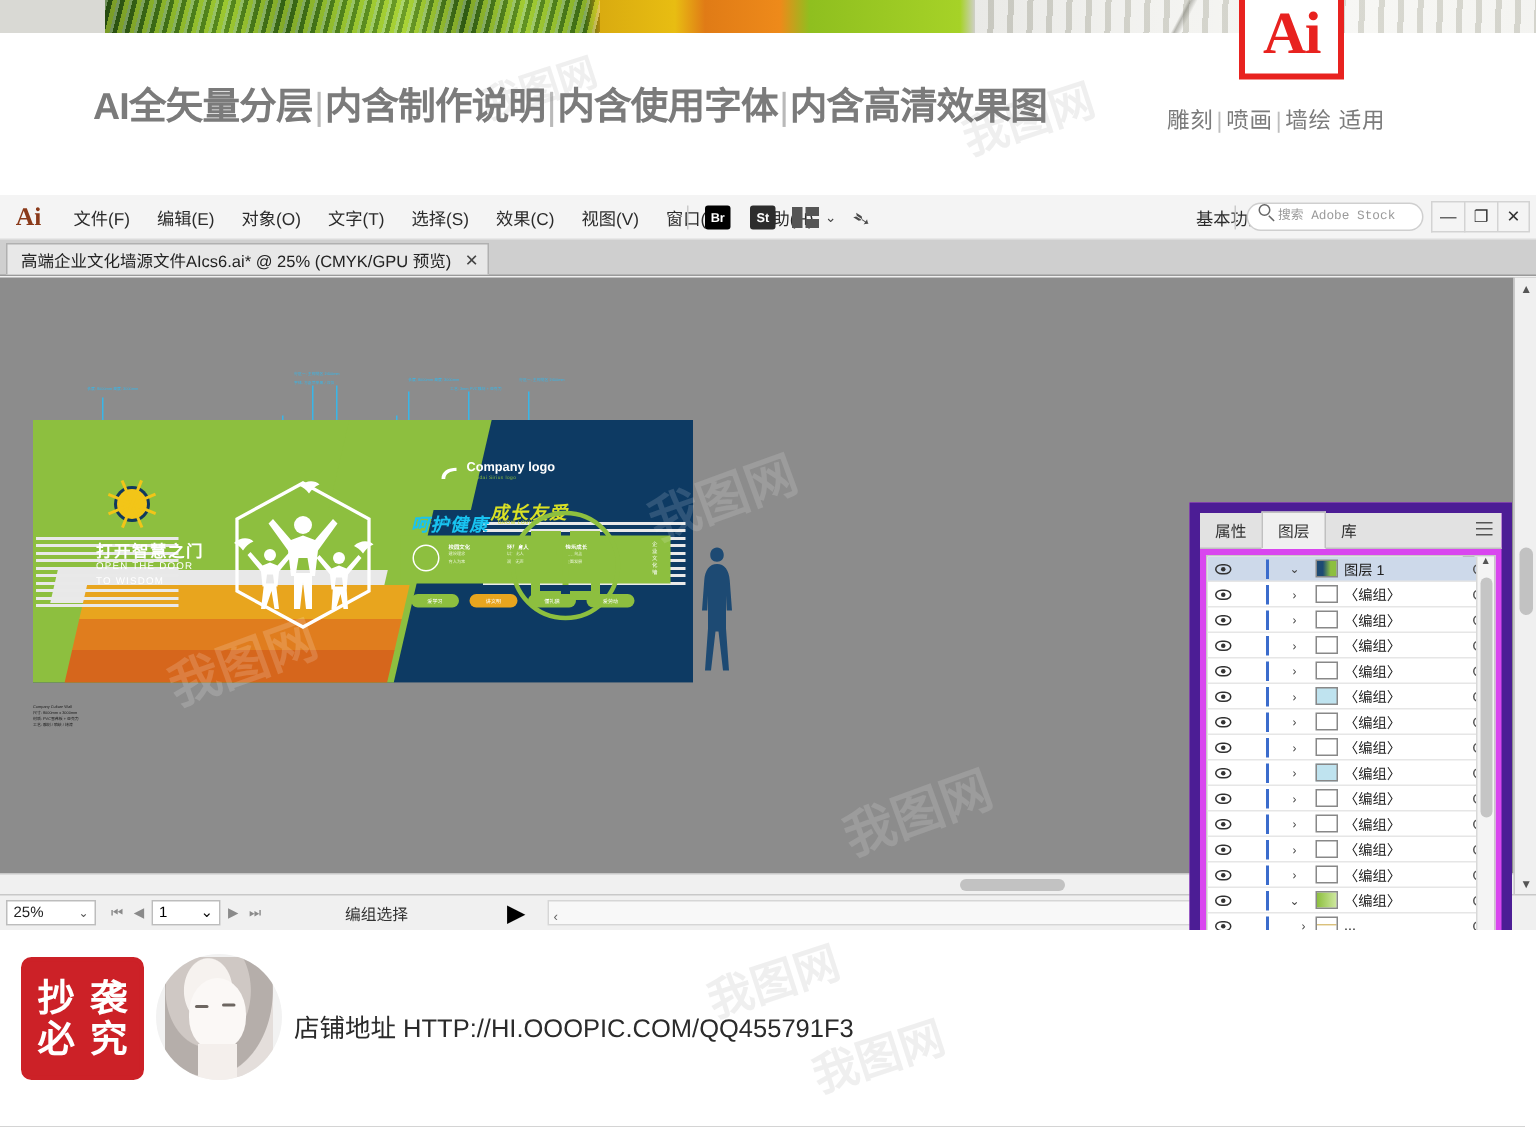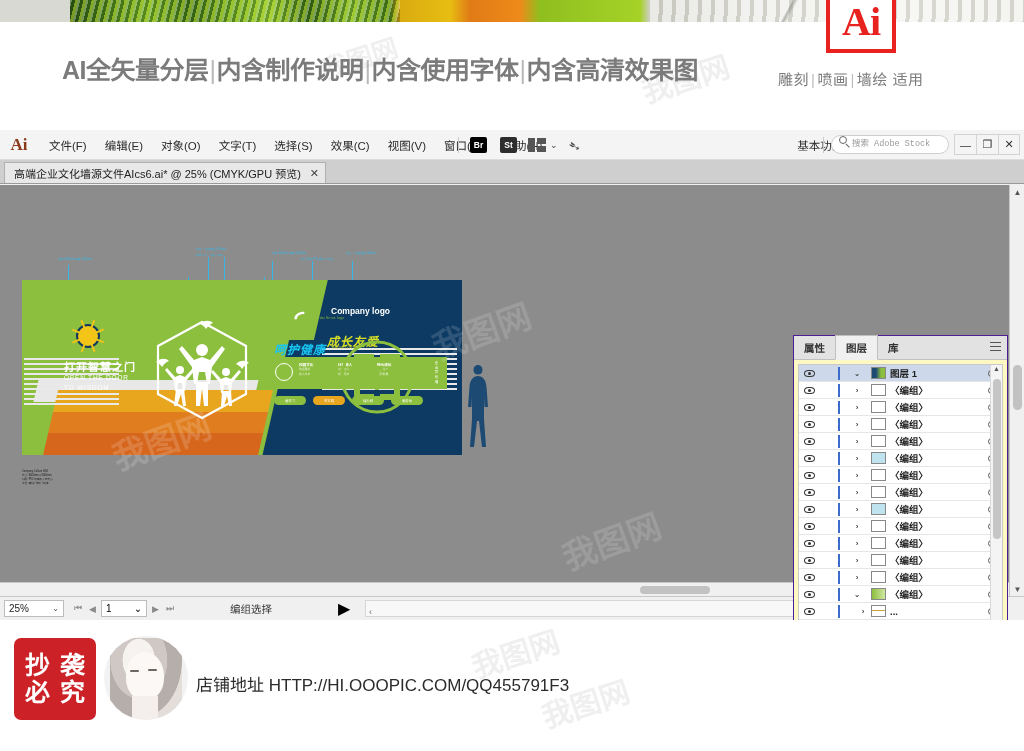--- a/index.html
+++ b/index.html
@@ -178,21 +178,21 @@
   .sun i:nth-child(1){ transform: rotate(67deg); }
   .sun i:nth-child(2){ transform: rotate(157deg); }
 
   .hexwrap { position: absolute; left: 128px; top: 38px; width: 105px; height: 105px; }
 
   .art-text-cn { position: absolute; left: 42px; top: 78px; font-size: 11px; color: #fff; font-weight: bold; letter-spacing: 1px; }
   .art-text-en1 { position: absolute; left: 42px; top: 94px; font-size: 6.5px; color: #fff; letter-spacing: .8px; }
   .art-text-en2 { position: absolute; left: 42px; top: 104px; font-size: 6.5px; color: #fff; letter-spacing: .8px; }
 
   .logo-mark { position: absolute; left: 268px; top: 26px; width: 17px; height: 15px; }
-  .logo-text { position: absolute; left: 289px; top: 26px; font-size: 8.5px; color: #fff; font-weight: bold; margin-left: 20px; }
+  .logo-text { position: absolute; left: 289px; top: 26px; font-size: 8.5px; color: #fff; font-weight: bold; }
   .logo-sub { position: absolute; left: 289px; top: 36px; font-size: 3.2px; color: #8dbf3f; letter-spacing: .3px; }
 
   .slogan1 { position: absolute; left: 252px; top: 60px; font-size: 12px; font-weight: bold; color: #19c3f0; letter-spacing: 1px;
              font-style: italic; }
   .slogan2 { position: absolute; left: 305px; top: 52px; font-size: 12px; font-weight: bold; color: #d9e025; letter-spacing: 1px;
              font-style: italic; }
   .slogan-en1 { position: absolute; left: 256px; top: 66px; font-size: 3.2px; color: #19c3f0; letter-spacing: .4px; }
   .slogan-en2 { position: absolute; left: 310px; top: 66px; font-size: 3.2px; color: #d9e025; letter-spacing: .4px; }
 
   .green-band { position: absolute; left: 245px; top: 77px; width: 180px; height: 32px; background: #8dbf3f; }
@@ -228,21 +228,21 @@
   .sb-nav { display: flex; align-items: center; gap: 3px; margin-left: 8px; }
   .navbtn { font-size: 9px; color: #8a8a8a; padding: 0 2px; }
   .page-in { width: 46px; height: 17px; background: #fff; border: 1px solid #bdbdbd;
              display: flex; align-items: center; justify-content: space-between; padding: 0 4px; font-size: 10px; }
   .sb-status { position: absolute; left: 230px; font-size: 10.5px; color: #333; }
   .sb-right { position: absolute; left: 345px; display: flex; align-items: center; gap: 8px; }
   .sb-field { position: absolute; left: 365px; right: 18px; height: 17px; background: #f8f8f8; border: 1px solid #d6d6d6; }
 
   
   .panel { position: absolute; left: 793px; top: 205px; width: 215px; height: 385px;
-           background: #fef9c3; border: 1px solid #4c1d95; font-weight: bold; }
+           background: #d946ef; border: 7px solid #4c1d95; }
   .panel-tabs { height: 24px; background: #e2e2e2; display: flex; align-items: flex-end;
                 border-bottom: 1px solid #c0c0c0; position: relative; }
   .ptab { padding: 4px 10px 4px; font-size: 10.5px; color: #333; }
   .ptab.active { background: #f0f0f0; border: 1px solid #c0c0c0; border-bottom: 1px solid #f0f0f0;
                  margin-bottom: -1px; }
   .panel-menu { position: absolute; right: 6px; top: 6px; width: 11px; height: 9px; }
   .panel-menu i { display: block; height: 1px; background: #555; margin-bottom: 3px; }
 
   .layer-list { position: absolute; left: 4px; top: 28px; right: 4px; bottom: 30px;
                 background: #fff; border: 1px solid #c8c8c8; overflow: hidden; }

